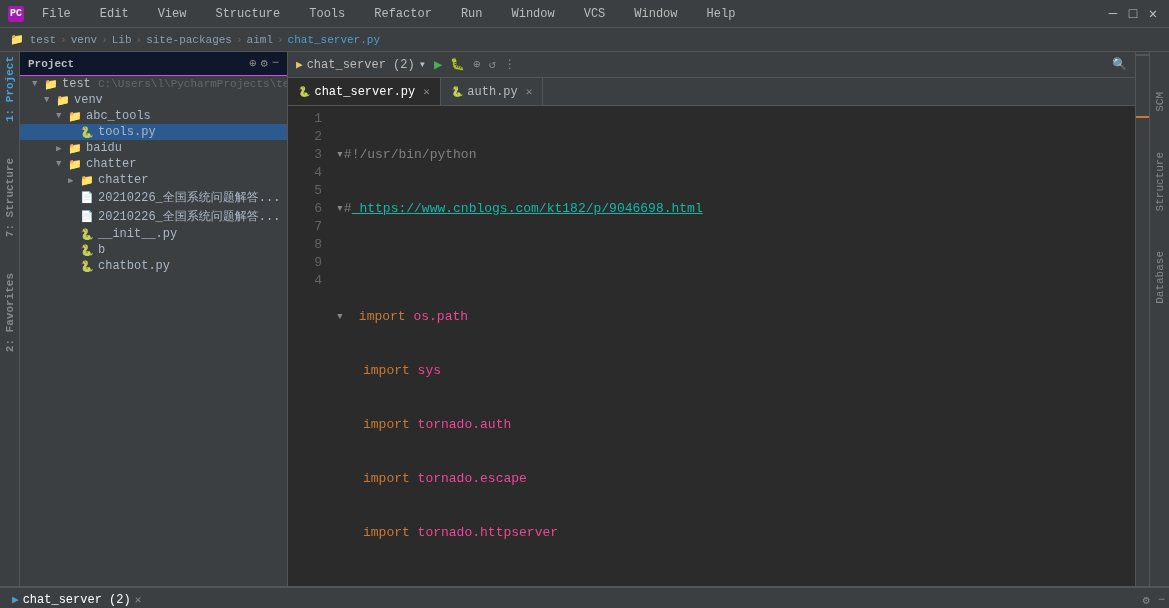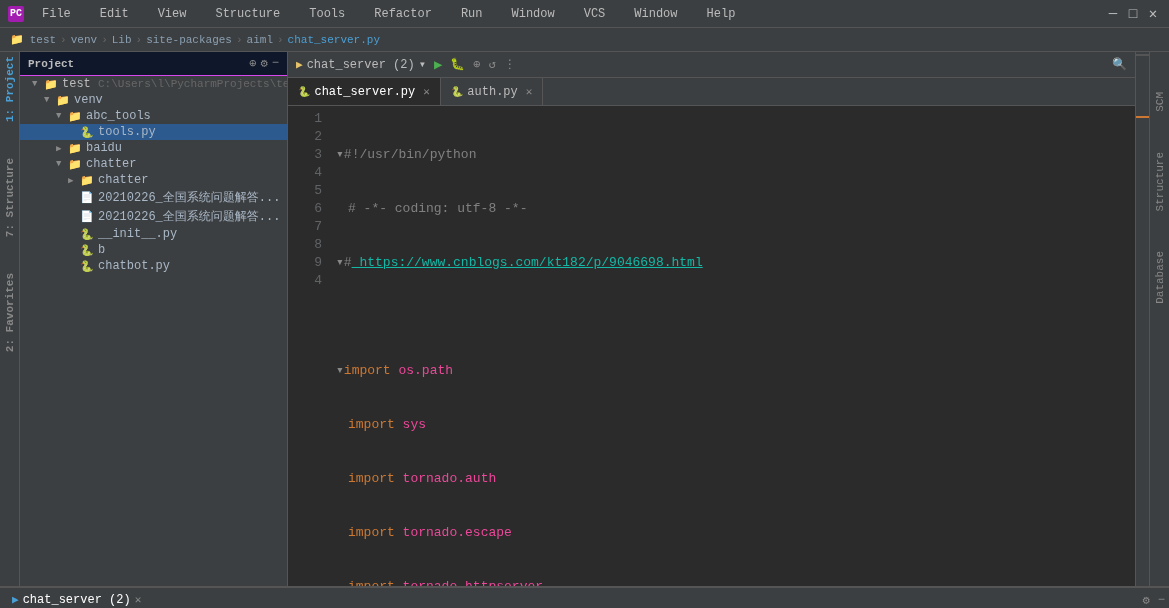--- a/index.html
+++ b/index.html
@@ -138,21 +138,21 @@
     #line-numbers div { height: 18px; }
     #code-content {
       flex: 1;
       padding: 4px 8px;
       white-space: pre;
       overflow-x: auto;
     }
     #code-content .line { height: 18px; display: flex; align-items: center; }
 
     
-    .kw { color: #cc7832; }
+    .kw { color: #cc7832; margin-left: 15px; }
     .cm { color: #808080; }
     .link { color: #14b8a6; text-decoration: underline; }
     .fold-arrow { color: #888; }
     .normal { color: #ec4899; }
 
     
     #right-panel {
       width: 14px;
       background: #3c3f41;
       border-left: 1px solid #555;
@@ -427,21 +427,20 @@
           <div>4</div>
           <div>5</div>
         <div>6</div>
           <div>7</div>
           <div>8</div>
           <div>9</div>
           <div>4</div>
       </div>
       <div id="code-content">
         <div class="line"><span class="fold-arrow">▾</span><span class="cm">#!/usr/bin/python</span></div>
-        <div class="line"><span style="width:12px;display:inline-block;"></span><span class="cm"># -*- coding: utf-8 -*-</span></div>
         <div class="line"><span class="fold-arrow">▾</span><span class="cm">#</span><span class="link"> https://www.cnblogs.com/kt182/p/9046698.html</span></div>
         <div class="line"></div>
         <div class="line"><span class="fold-arrow">▾</span><span class="kw">import</span><span class="normal"> os.path</span></div>
         <div class="line"><span style="width:12px;display:inline-block;"></span><span class="kw">import</span><span class="normal"> sys</span></div>
         <div class="line"><span style="width:12px;display:inline-block;"></span><span class="kw">import</span><span class="normal"> tornado.auth</span></div>
         <div class="line"><span style="width:12px;display:inline-block;"></span><span class="kw">import</span><span class="normal"> tornado.escape</span></div>
         <div class="line"><span style="width:12px;display:inline-block;"></span><span class="kw">import</span><span class="normal"> tornado.httpserver</span></div>
         
       </div>
     </div>

